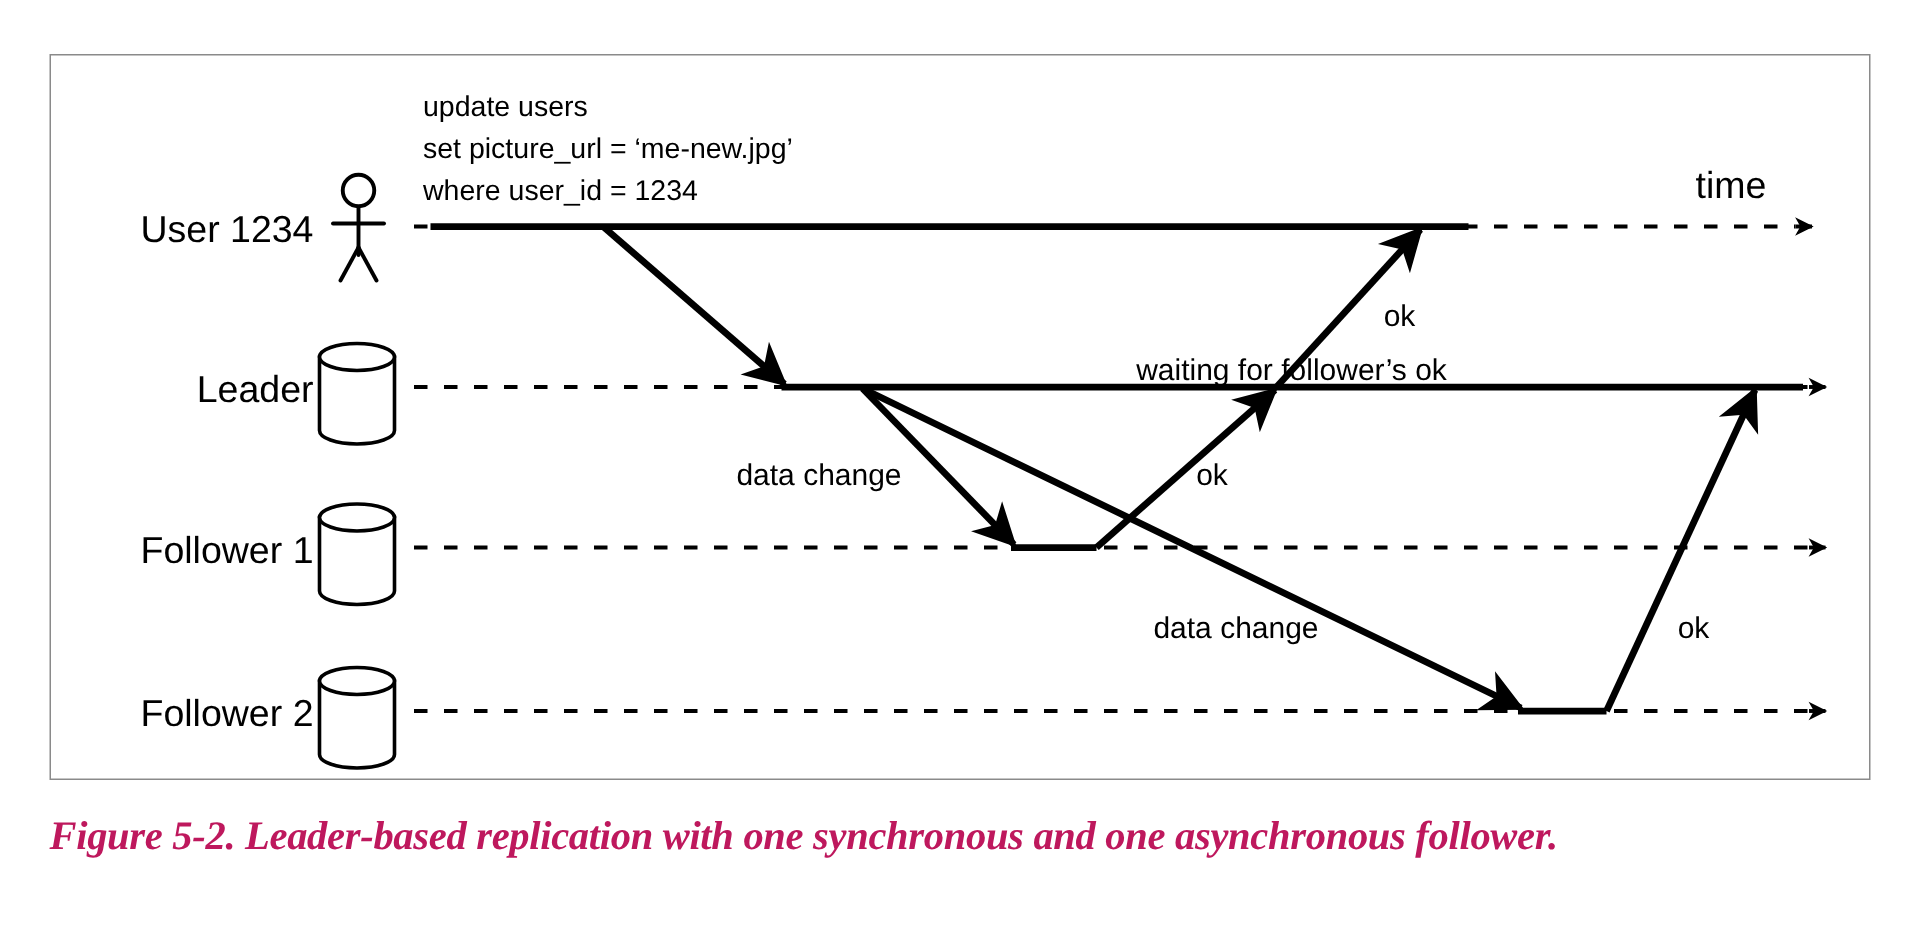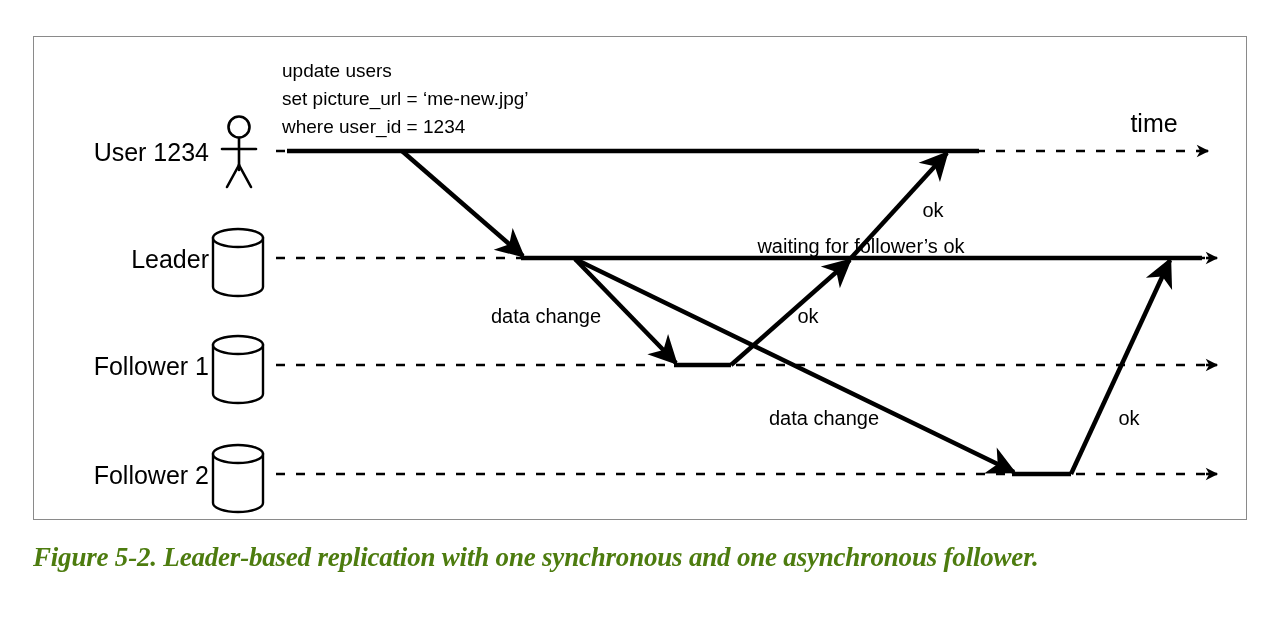--- a/index.html
+++ b/index.html
@@ -53,21 +53,21 @@
   #figure-caption {
     position: absolute;
     left: 33px;
     top: 538px;
     width: 1220px;
     font-family: "Liberation Serif", serif;
     font-style: italic;
     font-weight: bold;
     font-size: 27px;
     line-height: 38px;
-    color: #4d7c0f;
+    color: #be185d;
     letter-spacing: -0.2px;
   }
 </style>
 </head>
 <body>
 
 <div id="figure-frame">
 
   <svg id="diagram-svg" width="1212" height="482" viewBox="0 0 1212 482">
 

